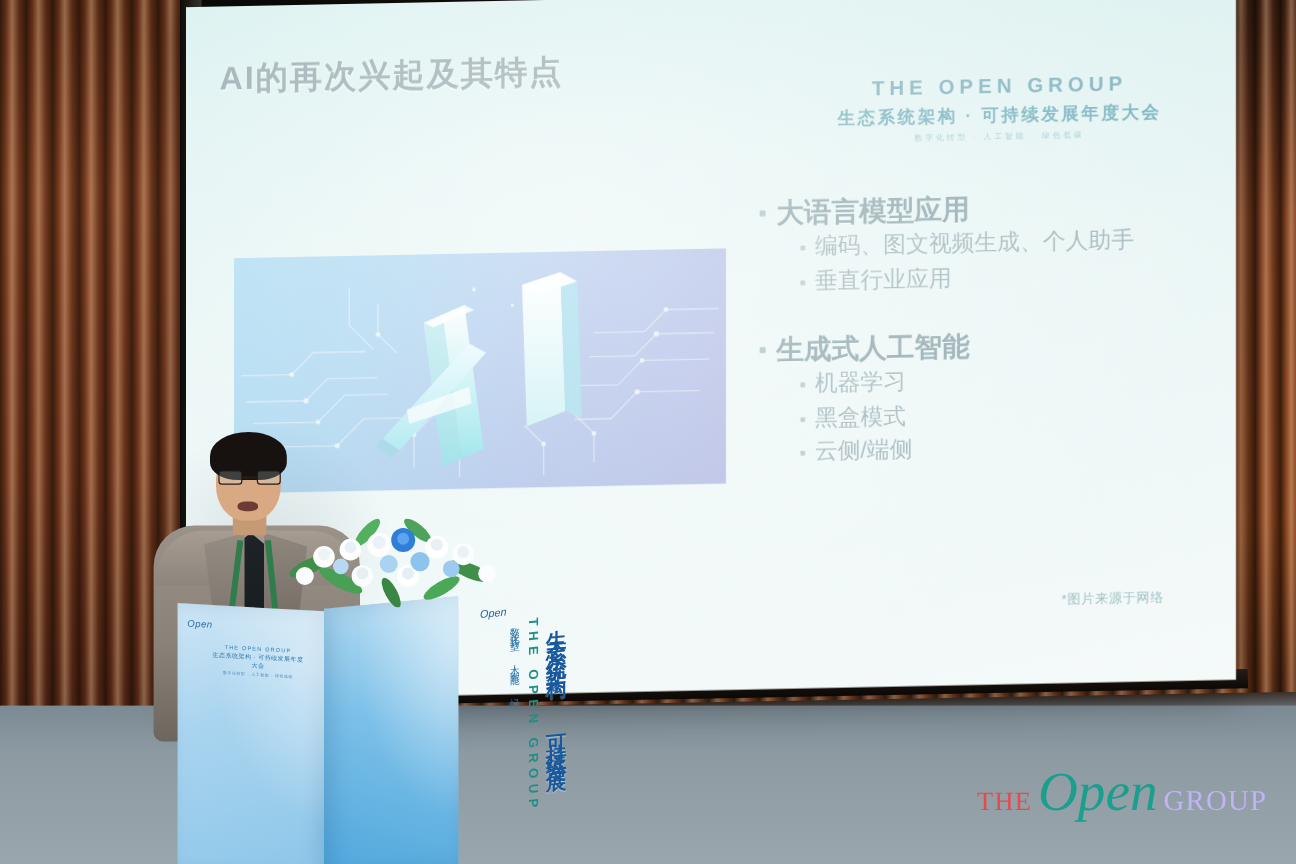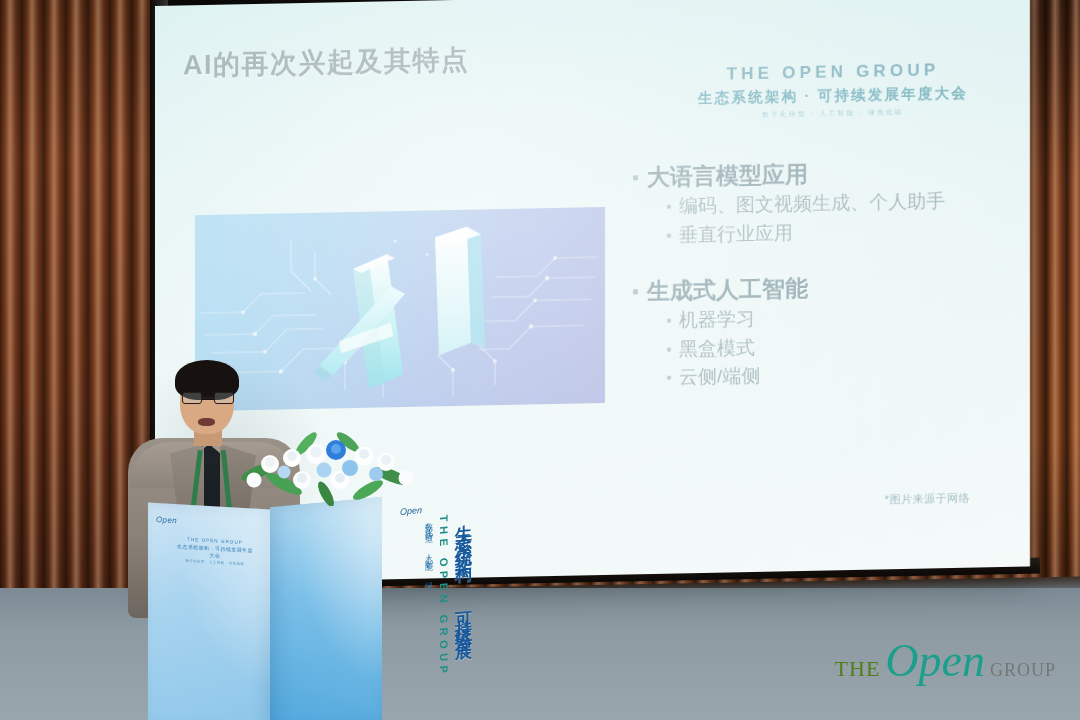--- a/index.html
+++ b/index.html
@@ -319,26 +319,26 @@
     background: radial-gradient(ellipse at center, rgba(40,60,70,.12), rgba(40,60,70,0) 70%);
     z-index: 11; pointer-events:none;
   }
 
   
   .watermark {
     position: absolute; right: 24px; bottom: 38px; z-index: 20;
     display: flex; align-items: baseline; gap: 3px;
     opacity: .93;
   }
-  .wm-the { font-size: 22px; letter-spacing: 1px; color: #4d7c0f; font-family: "Liberation Serif", serif; }
+  .wm-the { font-size: 22px; letter-spacing: 1px; color: #ef4444; font-family: "Liberation Serif", serif; }
   .wm-open {
     font-size: 46px; color: #13a08c; font-family: "Liberation Serif", serif;
     font-style: italic; line-height: .8; margin: 0 2px;
   }
-  .wm-group { font-size: 18px; letter-spacing: 1px; color: #737373; font-family: "Liberation Serif", serif; }
+  .wm-group { font-size: 24px; letter-spacing: 1px; color: #c4b5fd; font-family: "Liberation Serif", serif; }
 
   
   .wall-left {
     position:absolute; left:150px; top:0; width:18px; height:600px;
     background: linear-gradient(90deg,#0f0b08,#3b3833); z-index: 9;
   }
 </style>
 </head>
 <body>
 

